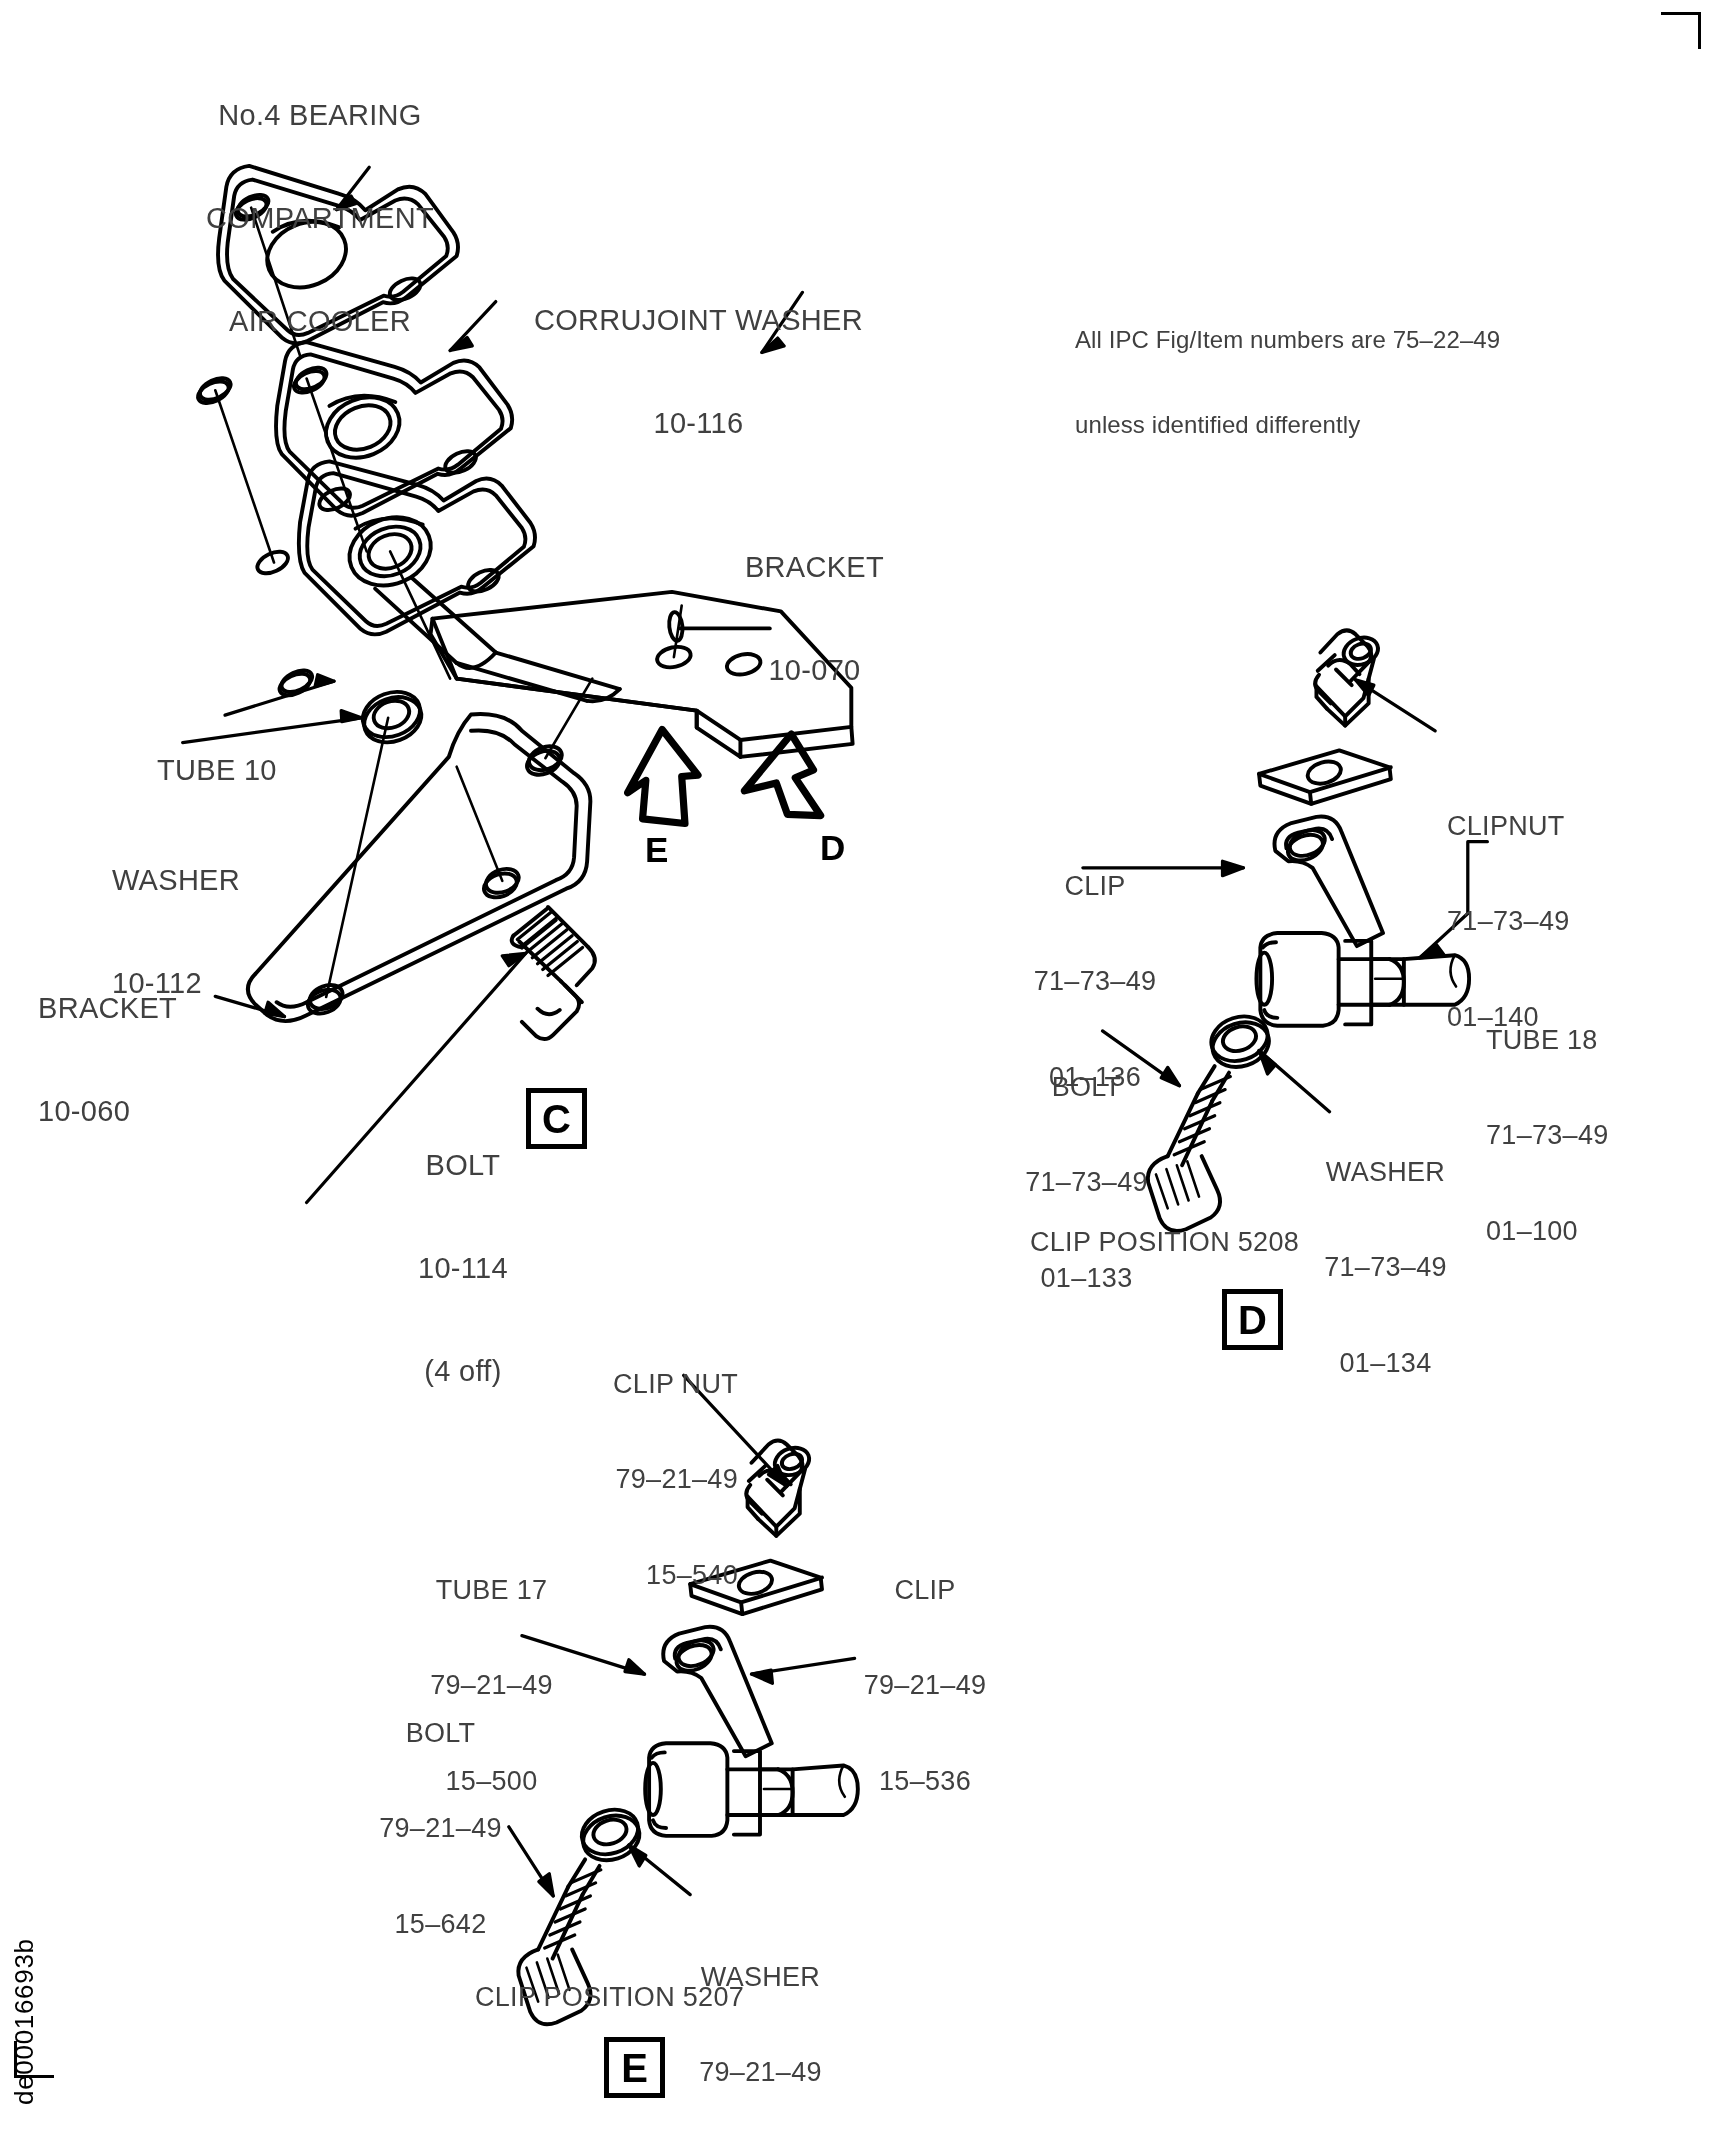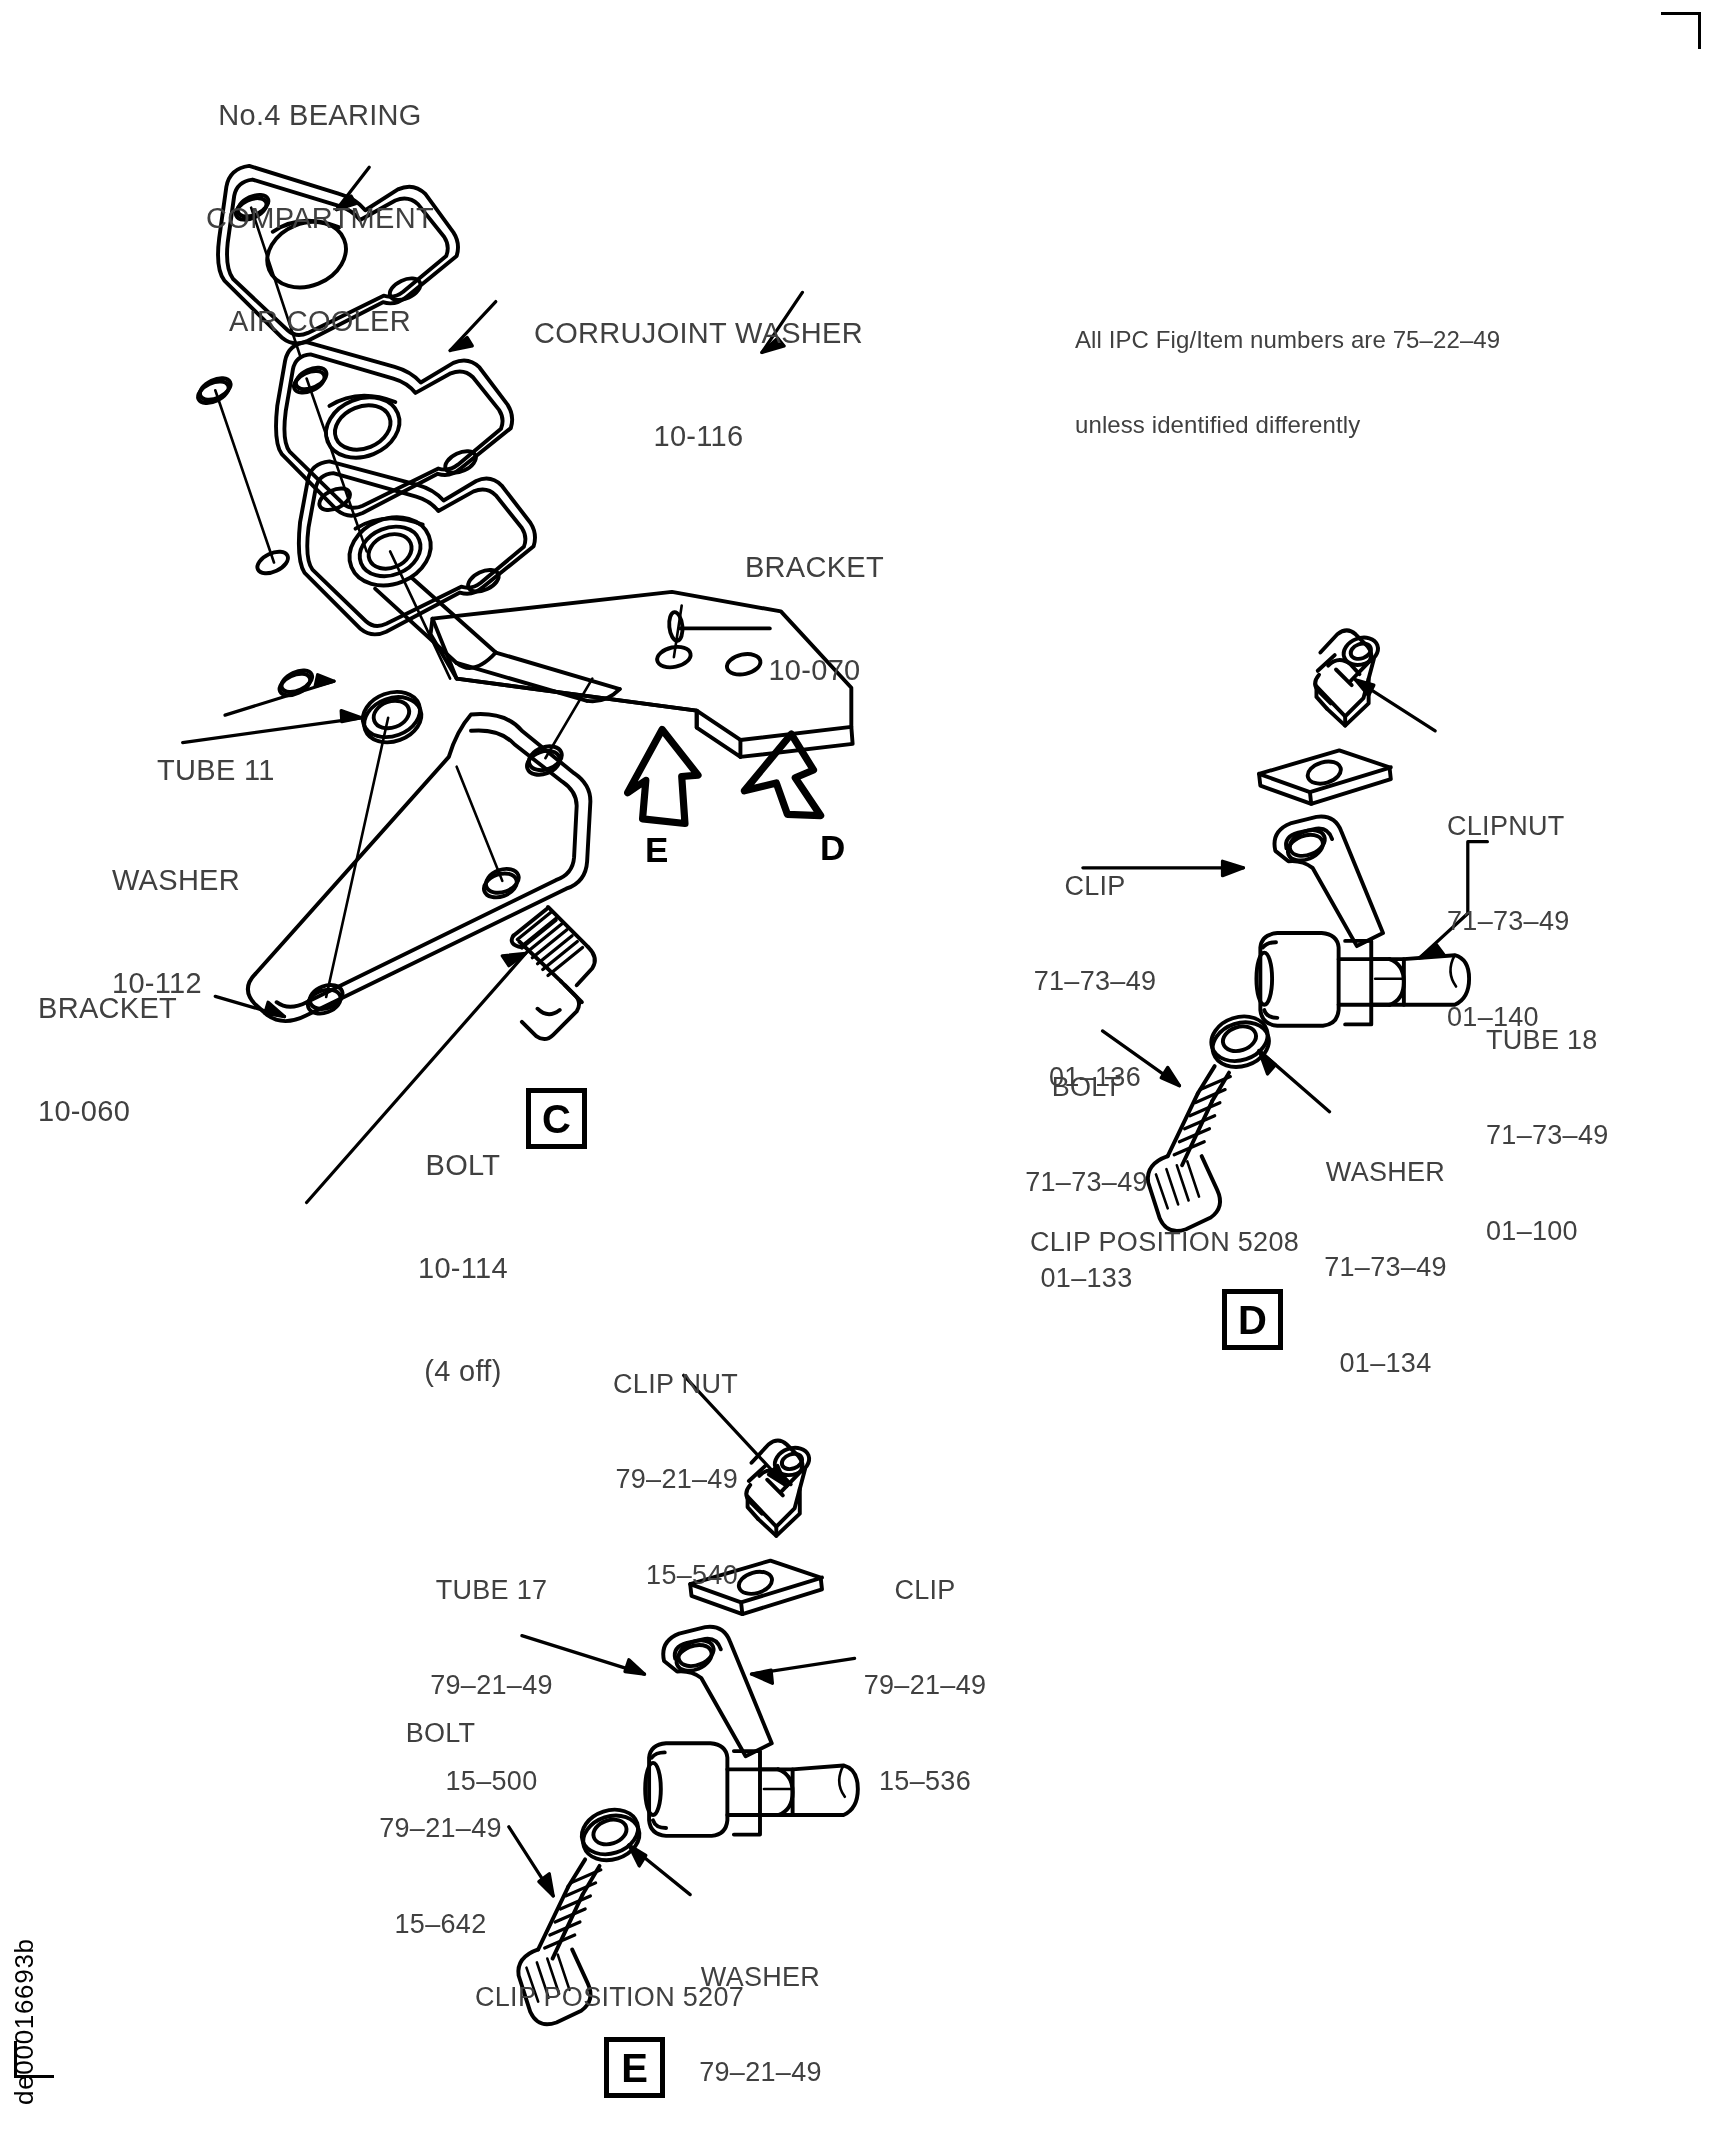--- a/index.html
+++ b/index.html
@@ -421,32 +421,32 @@
   <div class="corner-bl" style="left:14.4px; top:2041px;"></div>
 
   <div class="drawing-no" style="left:40px; top:2074px;">de00016693b</div>
 
   <div class="lbl t-lg c" style="left:170px; top:30px; width:300px;">
     <div>No.4 BEARING</div>
     <div>COMPARTMENT</div>
     <div>AIR COOLER</div>
   </div>
 
-  <div class="lbl t-lg c" style="left:483px; top:248px; width:431px;">
+  <div class="lbl t-lg c" style="left:483px; top:235px; width:431px;">
     <div>CORRUJOINT WASHER</div>
     <div>10-116</div>
   </div>
 
   <div class="lbl t-lg c" style="left:697px; top:482px; width:235px;">
     <div>BRACKET</div>
     <div>10-070</div>
   </div>
 
   <div class="lbl t-lg l" style="left:157px; top:685px; width:222px;">
-    <div>TUBE 11</div>
+    <div>TUBE 10</div>
   </div>
 
   <div class="lbl t-lg l" style="left:112px; top:795px; width:222px;">
     <div>WASHER</div>
     <div>10-112</div>
   </div>
 
   <div class="lbl t-lg l" style="left:38px; top:923px; width:222px;">
     <div>BRACKET</div>
     <div>10-060</div>

